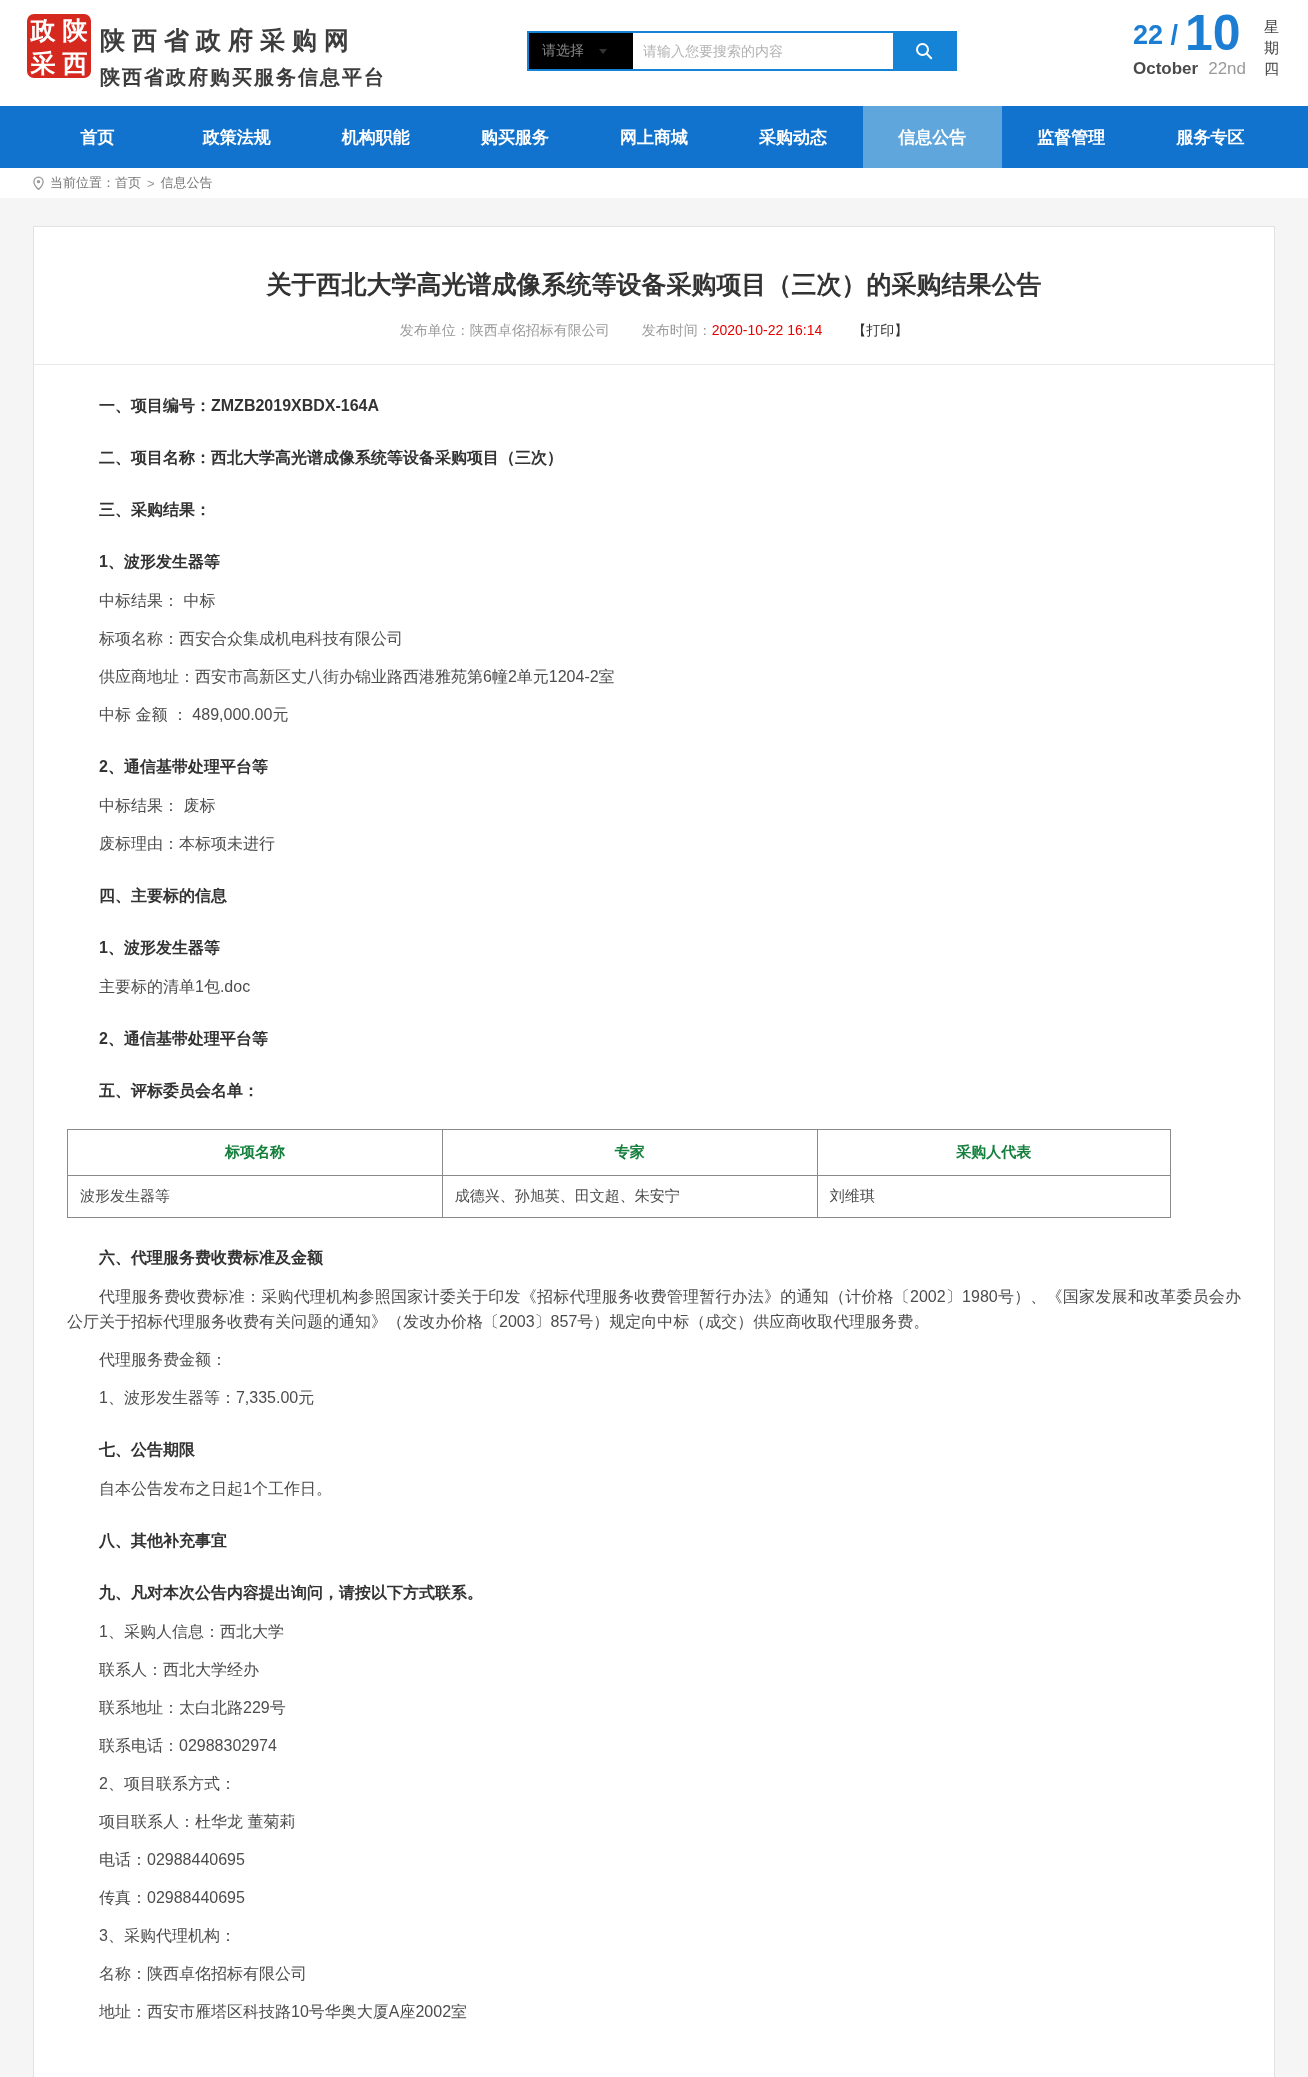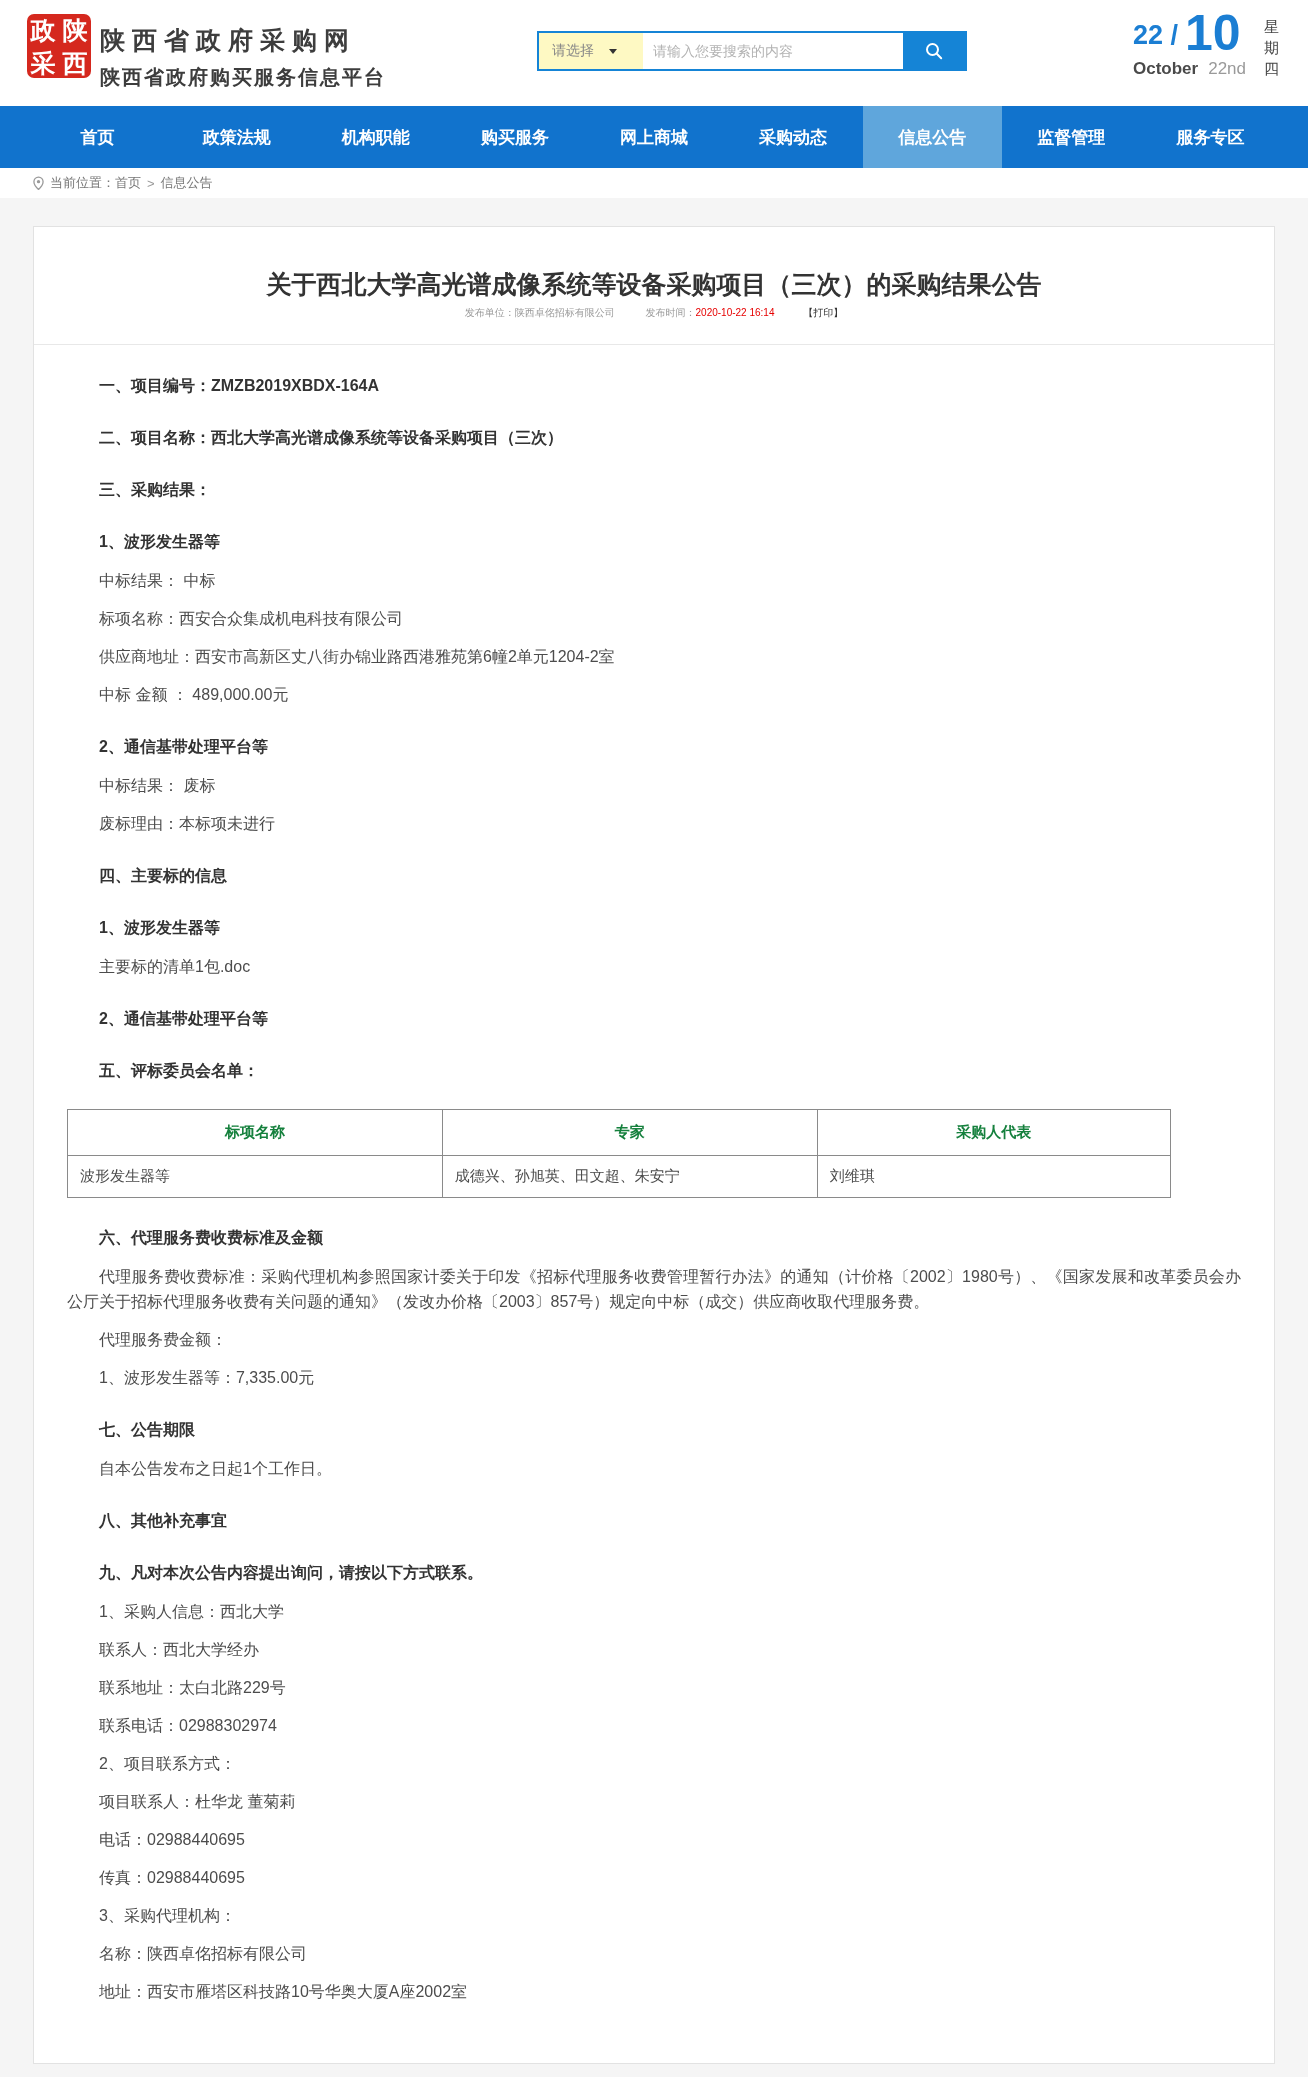--- a/index.html
+++ b/index.html
@@ -17,21 +17,21 @@
     width:64px; height:64px; background:#d5281e; border-radius:7px;
     display:grid; grid-template-columns:1fr 1fr; grid-template-rows:1fr 1fr;
     color:#fff; font-weight:bold; font-size:25px;
   }
   .logo-seal span { display:flex; align-items:center; justify-content:center; }
   .brand { position:absolute; left:100px; top:24px; }
   .brand-title { font-size:25px; font-weight:bold; color:#3d3d3d; letter-spacing:7px; }
   .brand-sub { font-size:20px; font-weight:bold; color:#3d3d3d; letter-spacing:2px; margin-top:7px; }
   .search-bar {
     position:absolute; left:527px; top:31px; width:430px; height:40px;
-    border:2px solid #1584d6; background:#fef9c3; display:flex; align-items:stretch;margin-left:10px;
+    border:2px solid #1584d6; background:#000000; display:flex; align-items:stretch;
   }
   .search-select { width:104px; display:flex; align-items:center; padding-left:13px; font-size:14px; color:#888; cursor:pointer; }
   .caret-down { width:0; height:0; border-left:4px solid transparent; border-right:4px solid transparent; border-top:5px solid #333; margin-left:15px; }
   .search-input { flex:1; border:none; outline:none; font-size:14px; color:#333; padding-left:10px; min-width:0; }
   .search-input::placeholder { color:#b3b3b3; }
   .search-btn { width:62px; background:#1584d6; border:none; display:flex; align-items:center; justify-content:center; cursor:pointer; }
   .date-widget { position:absolute; right:26px; top:10px; display:flex; }
   .date-row1 { display:flex; align-items:flex-end; }
   .d-small { font-size:27px; font-weight:bold; color:#1b7ed3; padding-bottom:7px; }
   .d-big { font-size:50px; font-weight:bold; color:#1b7ed3; line-height:0.95; margin-left:7px; }
@@ -45,21 +45,21 @@
   .nav-item.active { background:#5fa6dc; }
   
   .breadcrumb { height:30px; display:flex; align-items:center; padding-left:33px; background:#fff; font-size:13px; color:#777; }
   .breadcrumb .crumb-sep { margin:0 6px; color:#999; }
   .breadcrumb .pin { margin-right:6px; display:flex; }
   .crumb-link { cursor:pointer; }
   
   .main-wrap { background:#f5f5f5; padding:28px 33px 34px; }
   .article-card { background:#fff; border:1px solid #e2e2e2; padding:40px 33px 46px; }
   .art-title { text-align:center; font-size:25px; font-weight:bold; color:#333; line-height:1.4; }
-  .art-meta { text-align:center; margin-top:4px; font-size:10px; color:#9a9a9a; }
+  .art-meta { text-align:center; margin-top:20px; font-size:14px; color:#9a9a9a; }
   .art-meta .m-pub { margin-right:28px; }
   .time-red { color:#e60000; }
   .print-btn { color:#333; margin-left:26px; cursor:pointer; }
   .meta-divider { border-bottom:1px solid #e8e8e8; margin:24px -33px 28px; }
   .para { font-size:16px; line-height:25px; margin:13px 0; color:#4c4c4c; text-indent:2em; }
   .para.h { font-weight:bold; color:#333; margin:27px 0 14px; }
   .para.doclink { display:block; color:#4c4c4c; cursor:pointer; }
   .para.justify { text-align:justify; }
   table.committee { width:94%; border-collapse:collapse; margin:26px 0 12px; }
   .committee th, .committee td { border:1px solid #8a8a8a; }

